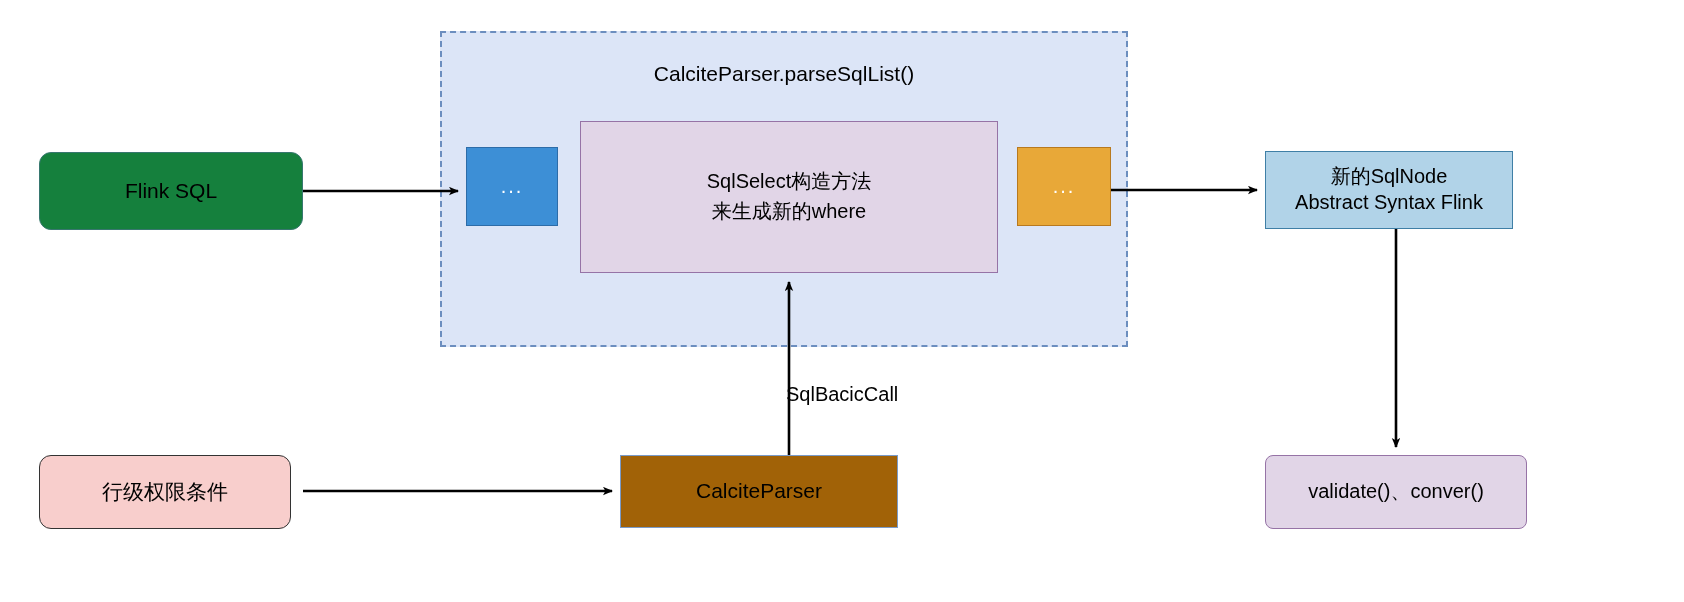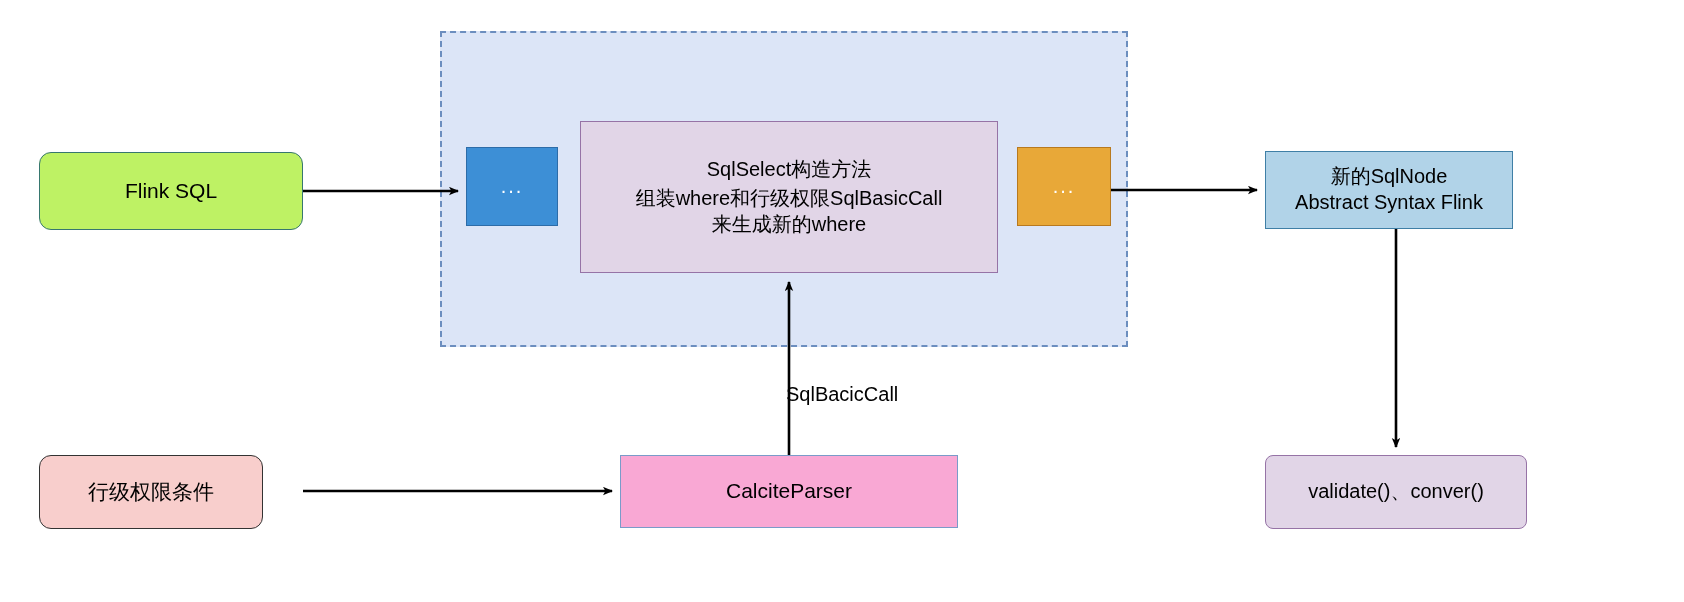--- a/index.html
+++ b/index.html
@@ -52,27 +52,27 @@
     top: 62px;
     width: 688px;
     text-align: center;
     font-size: 21px;
     color: #000;
   }
 
   
   .flink-sql {
     left: 39px; top: 152px; width: 264px; height: 78px;
-    background: #bef264;
+    background: #15803d;
     border: 1.6px solid #37776f;
     border-radius: 12px;
     font-size: 21px;
   }
   .row-perm {
-    left: 39px; top: 455px; width: 224px; height: 74px;
+    left: 39px; top: 455px; width: 252px; height: 74px;
     background: #f8cecc;
     border: 1.6px solid #333333;
     border-radius: 12px;
     font-size: 21px;
   }
   .dots-blue {
     left: 466px; top: 147px; width: 92px; height: 79px;
     background: #3d8fd6;
     border: 1.6px solid #2d6ca8;
     color: #ffffff;
@@ -94,22 +94,22 @@
     font-size: 20px;
   }
   .sql-select .title-line { margin-bottom: 4px; }
   .ast {
     left: 1265px; top: 151px; width: 248px; height: 78px;
     background: #b1d3e8;
     border: 1.7px solid #3f7fa6;
     font-size: 20px;
   }
   .calcite-parser {
-    left: 620px; top: 455px; width: 338px; height: 73px;
-    background: #f9a8d4;
+    left: 620px; top: 455px; width: 278px; height: 73px;
+    background: #a16207;
     border: 1.6px solid #7a9bc9;
     font-size: 21px;
   }
   .post-ops {
     left: 1265px; top: 455px; width: 262px; height: 74px;
     background: #e1d5e7;
     border: 1.6px solid #9673a6;
     border-radius: 8px;
     font-size: 20px;
   }
@@ -131,20 +131,21 @@
     width: 1684px; height: 602px;
     pointer-events: none;
   }
 </style>
 </head>
 <body>
 
 <div id="canvas">
 
   <div class="group-box"></div>
+  <div class="group-title">CalciteParser.parseSqlList()</div>
 
   <svg class="edges" viewBox="0 0 1684 602">
     <defs>
       <marker id="arrow" markerWidth="12" markerHeight="12" refX="9" refY="4.2" orient="auto" markerUnits="userSpaceOnUse">
         <path d="M0,0 L10,4.2 L0,8.4 L2.4,4.2 z" fill="#000000"></path>
       </marker>
     </defs>
 
     <line x1="303" y1="191" x2="458" y2="191" stroke="#000000" stroke-width="2.6" marker-end="url(#arrow)"></line>
 
@@ -160,21 +161,20 @@
   <div class="node flink-sql">
     <span class="line">Flink SQL</span>
   </div>
 
   <div class="node dots-blue">
     <span class="line">...</span>
   </div>
 
   <div class="node sql-select">
     <span class="line title-line">SqlSelect构造方法</span>
-    <span class="line">组装where和行级权限SqlBasicCall</span>
     <span class="line">来生成新的where</span>
   </div>
 
   <div class="node dots-orange">
     <span class="line">...</span>
   </div>
 
   <div class="node ast">
     <span class="line">新的SqlNode</span>
     <span class="line">Abstract Syntax Flink</span>

